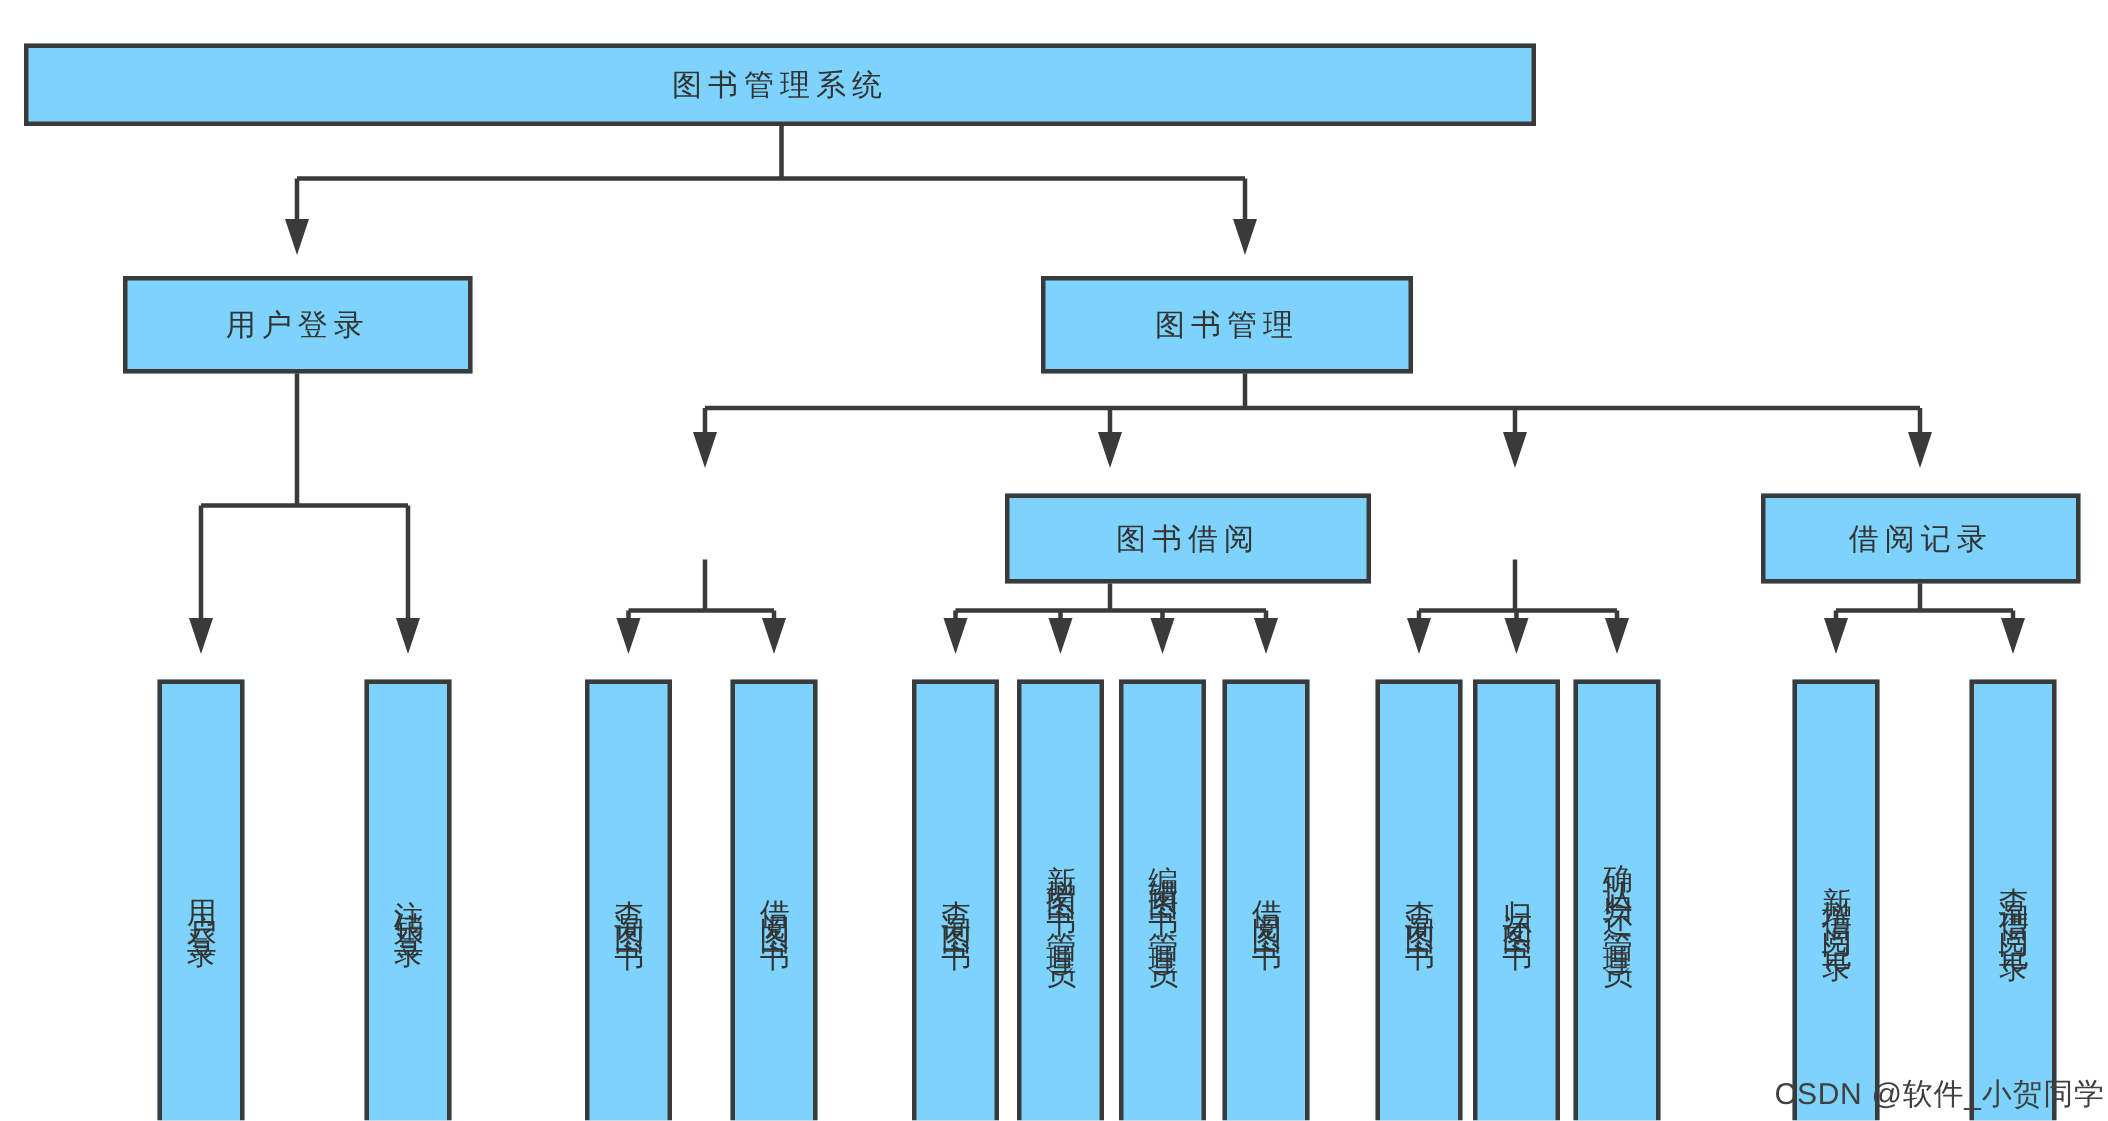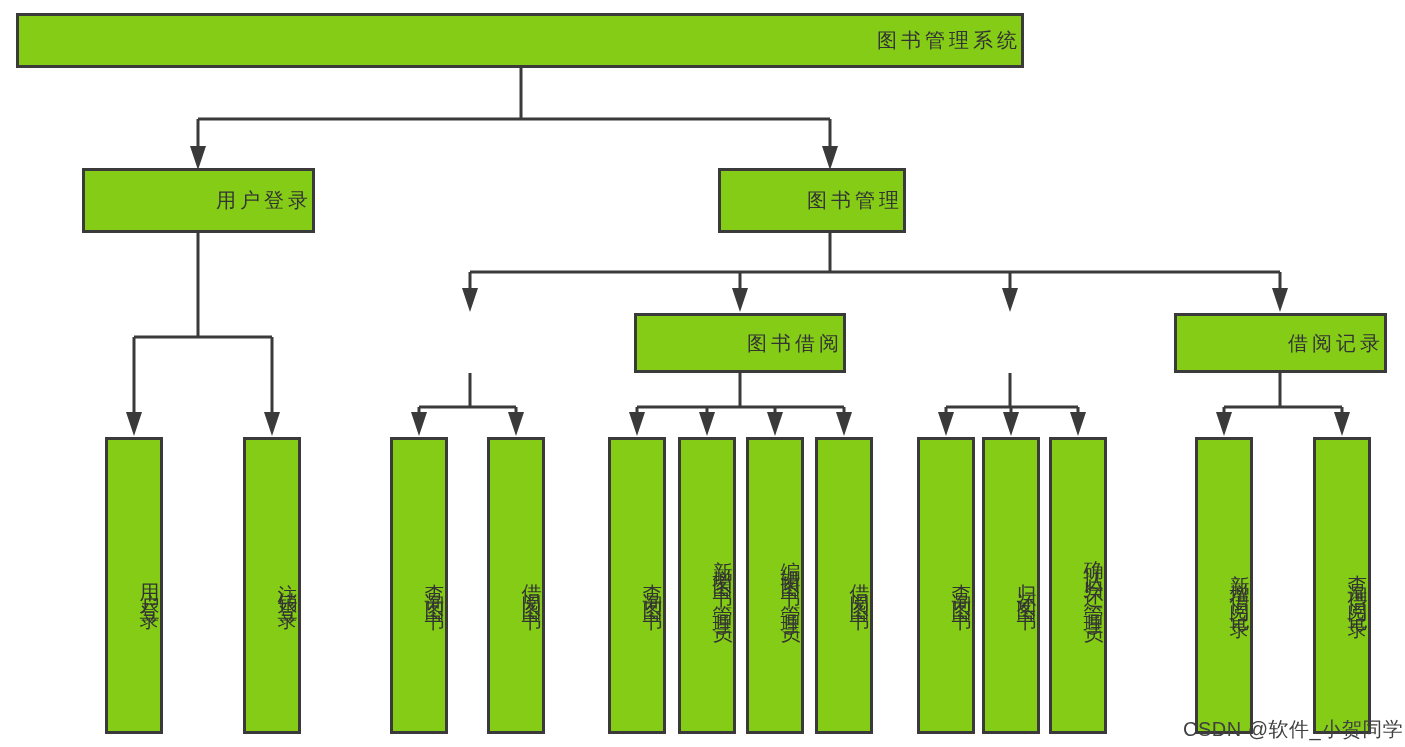--- a/index.html
+++ b/index.html
@@ -17,26 +17,27 @@
   }
   .connectors {
     position: absolute;
     left: 0;
     top: 0;
     pointer-events: none;
   }
   .box {
     position: absolute;
     box-sizing: border-box;
-    background: #84cc16;
+    background: #7dd3fc;
     border: 3px solid #3a3a3a;
     display: flex;
     align-items: center;
-    justify-content: flex-end;
+    justify-content: center;
     color: #333333;
+    margin-top: 16px;
   }
   .hbox .label {
     font-size: 20px;
     letter-spacing: 4px;
     white-space: nowrap;
     color: #333333;
   }
   .vbox .label {
     writing-mode: vertical-rl;
     text-orientation: mixed;
@@ -102,25 +103,25 @@
     </g>
   </svg>
 
   <div class="box hbox" style="left:16px;top:13px;width:1008px;height:55px">
     <span class="label">图书管理系统</span>
   </div>
 
   <div class="box hbox" style="left:82px;top:168px;width:233px;height:65px">
     <span class="label">用户登录</span>
   </div>
-  <div class="box hbox" style="left:718px;top:168px;width:188px;height:65px">
+  <div class="box hbox" style="left:694px;top:168px;width:248px;height:65px">
     <span class="label">图书管理</span>
   </div>
 
-  <div class="box hbox" style="left:634px;top:313px;width:212px;height:60px">
+  <div class="box hbox" style="left:670px;top:313px;width:244px;height:60px">
     <span class="label">图书借阅</span>
   </div>
   <div class="box hbox" style="left:1174px;top:313px;width:213px;height:60px">
     <span class="label">借阅记录</span>
   </div>
 
   <div class="box vbox" style="left:105px;top:437px;width:58px;height:297px">
     <span class="label">用户登录</span>
   </div>
   <div class="box vbox" style="left:243px;top:437px;width:58px;height:297px">

